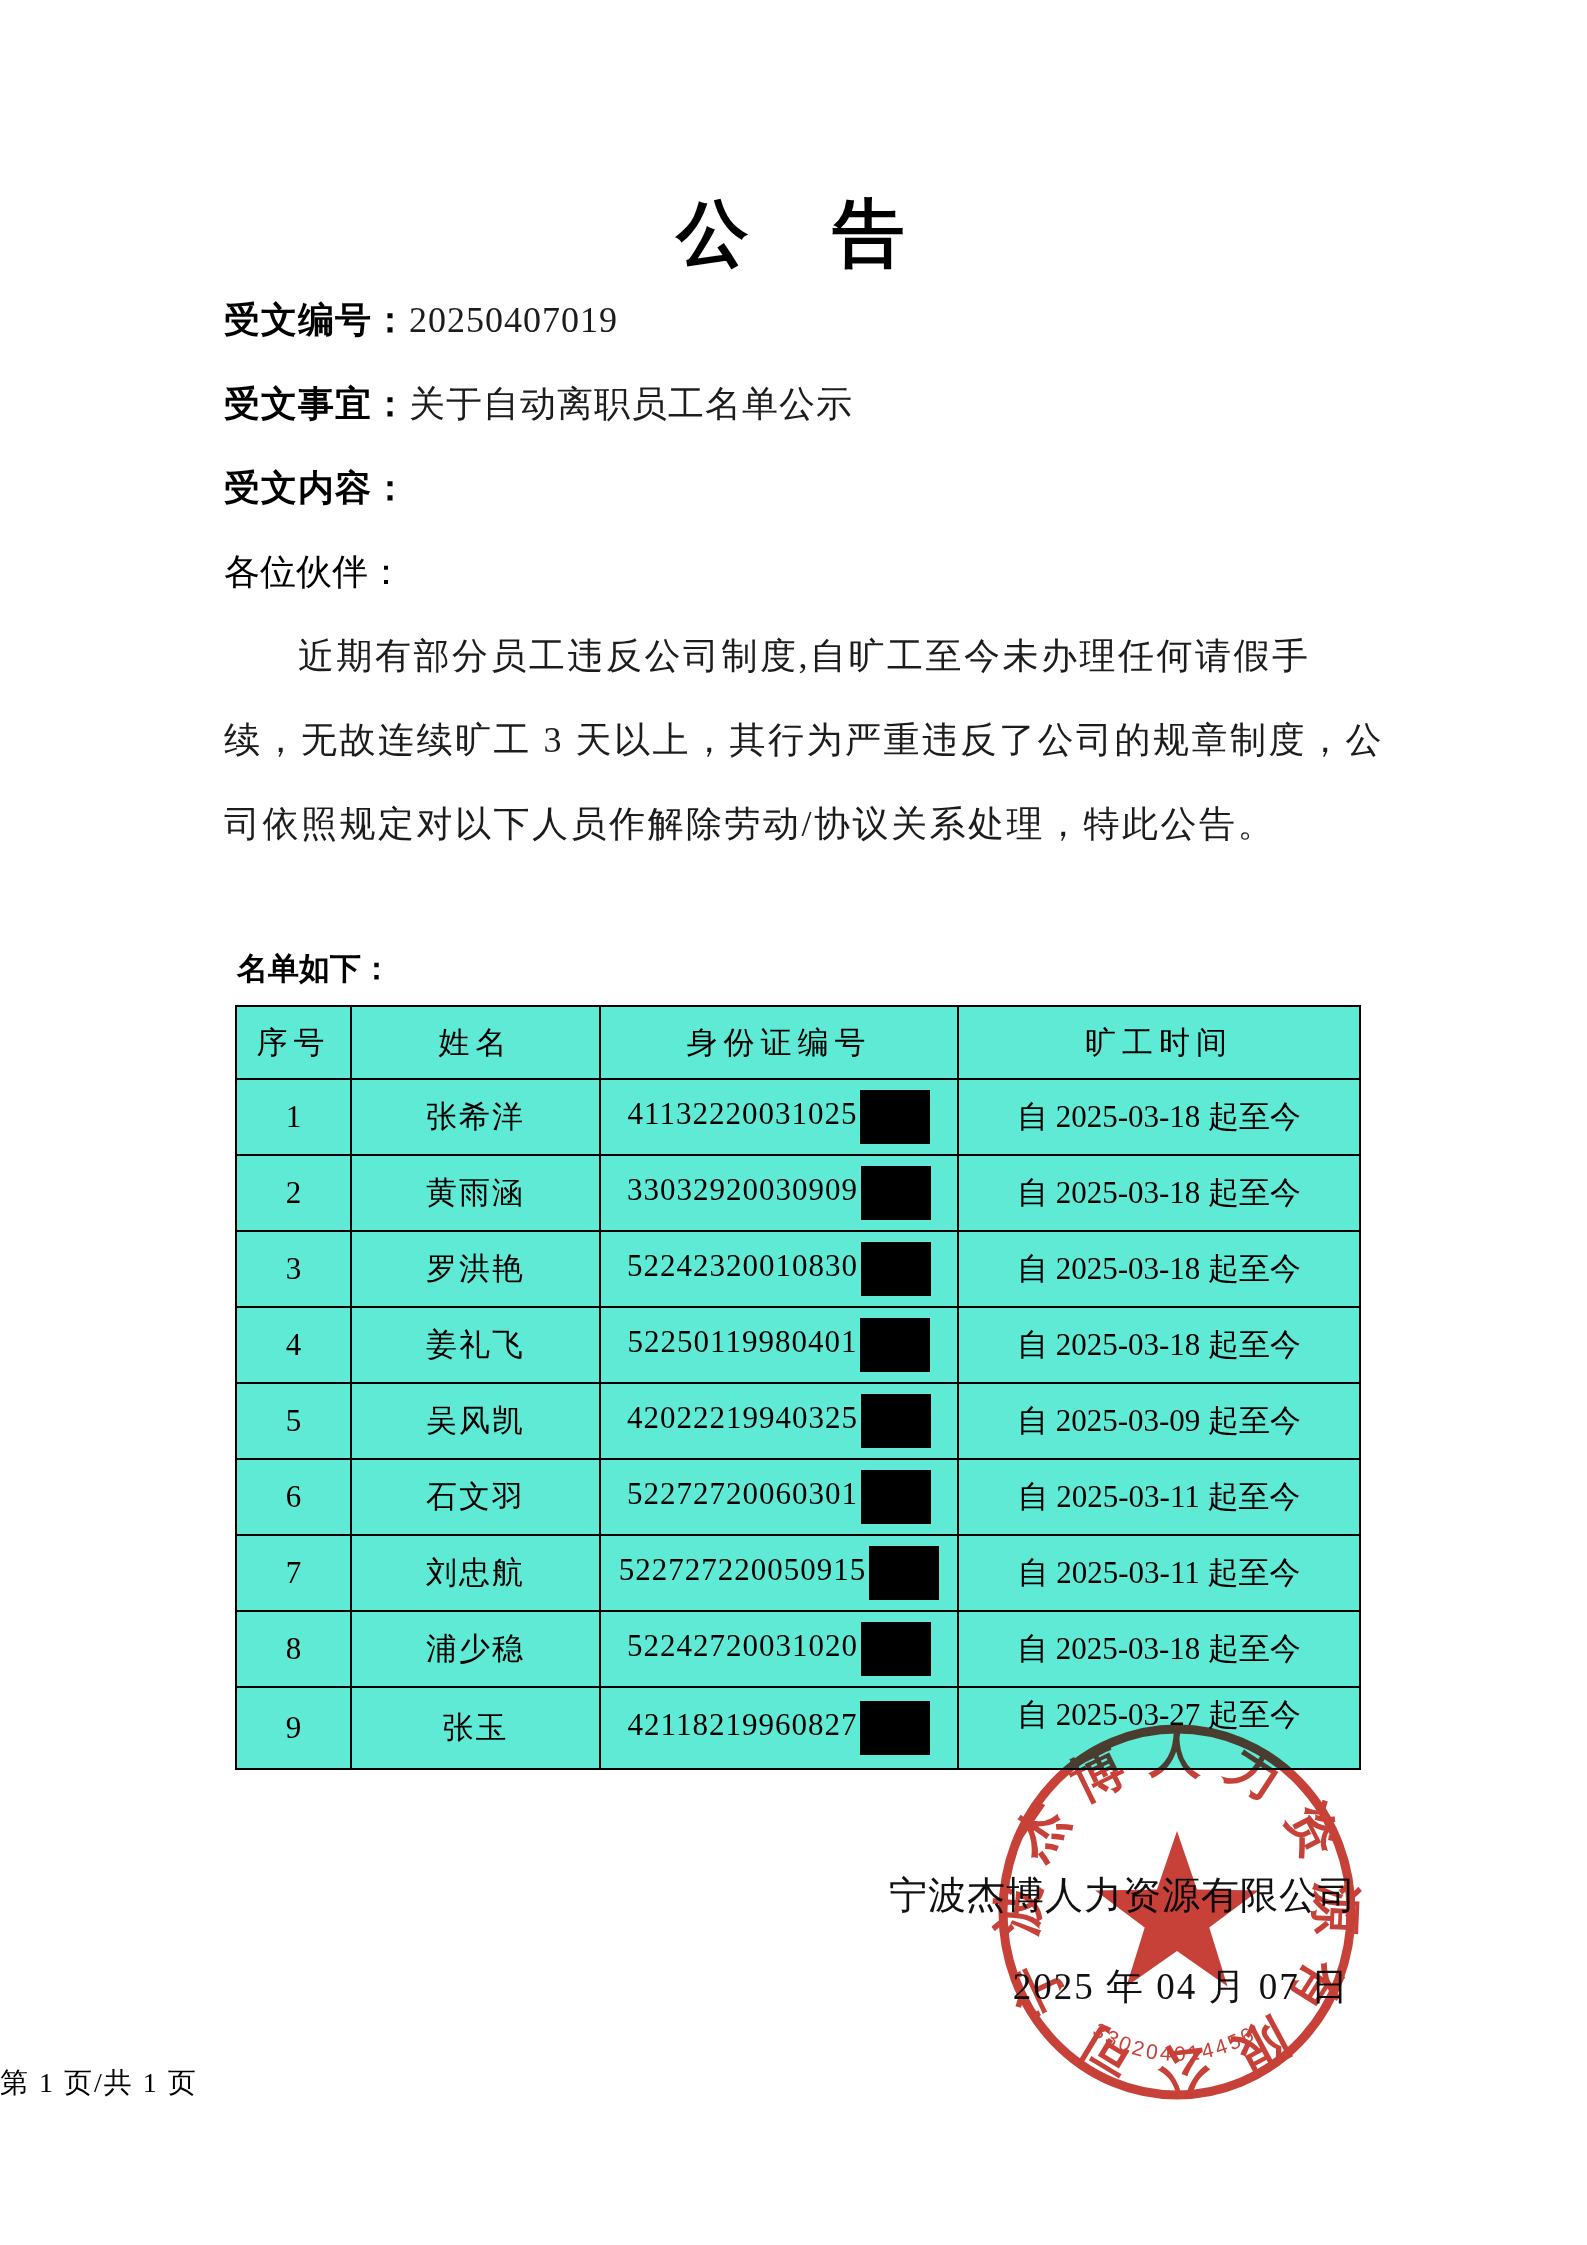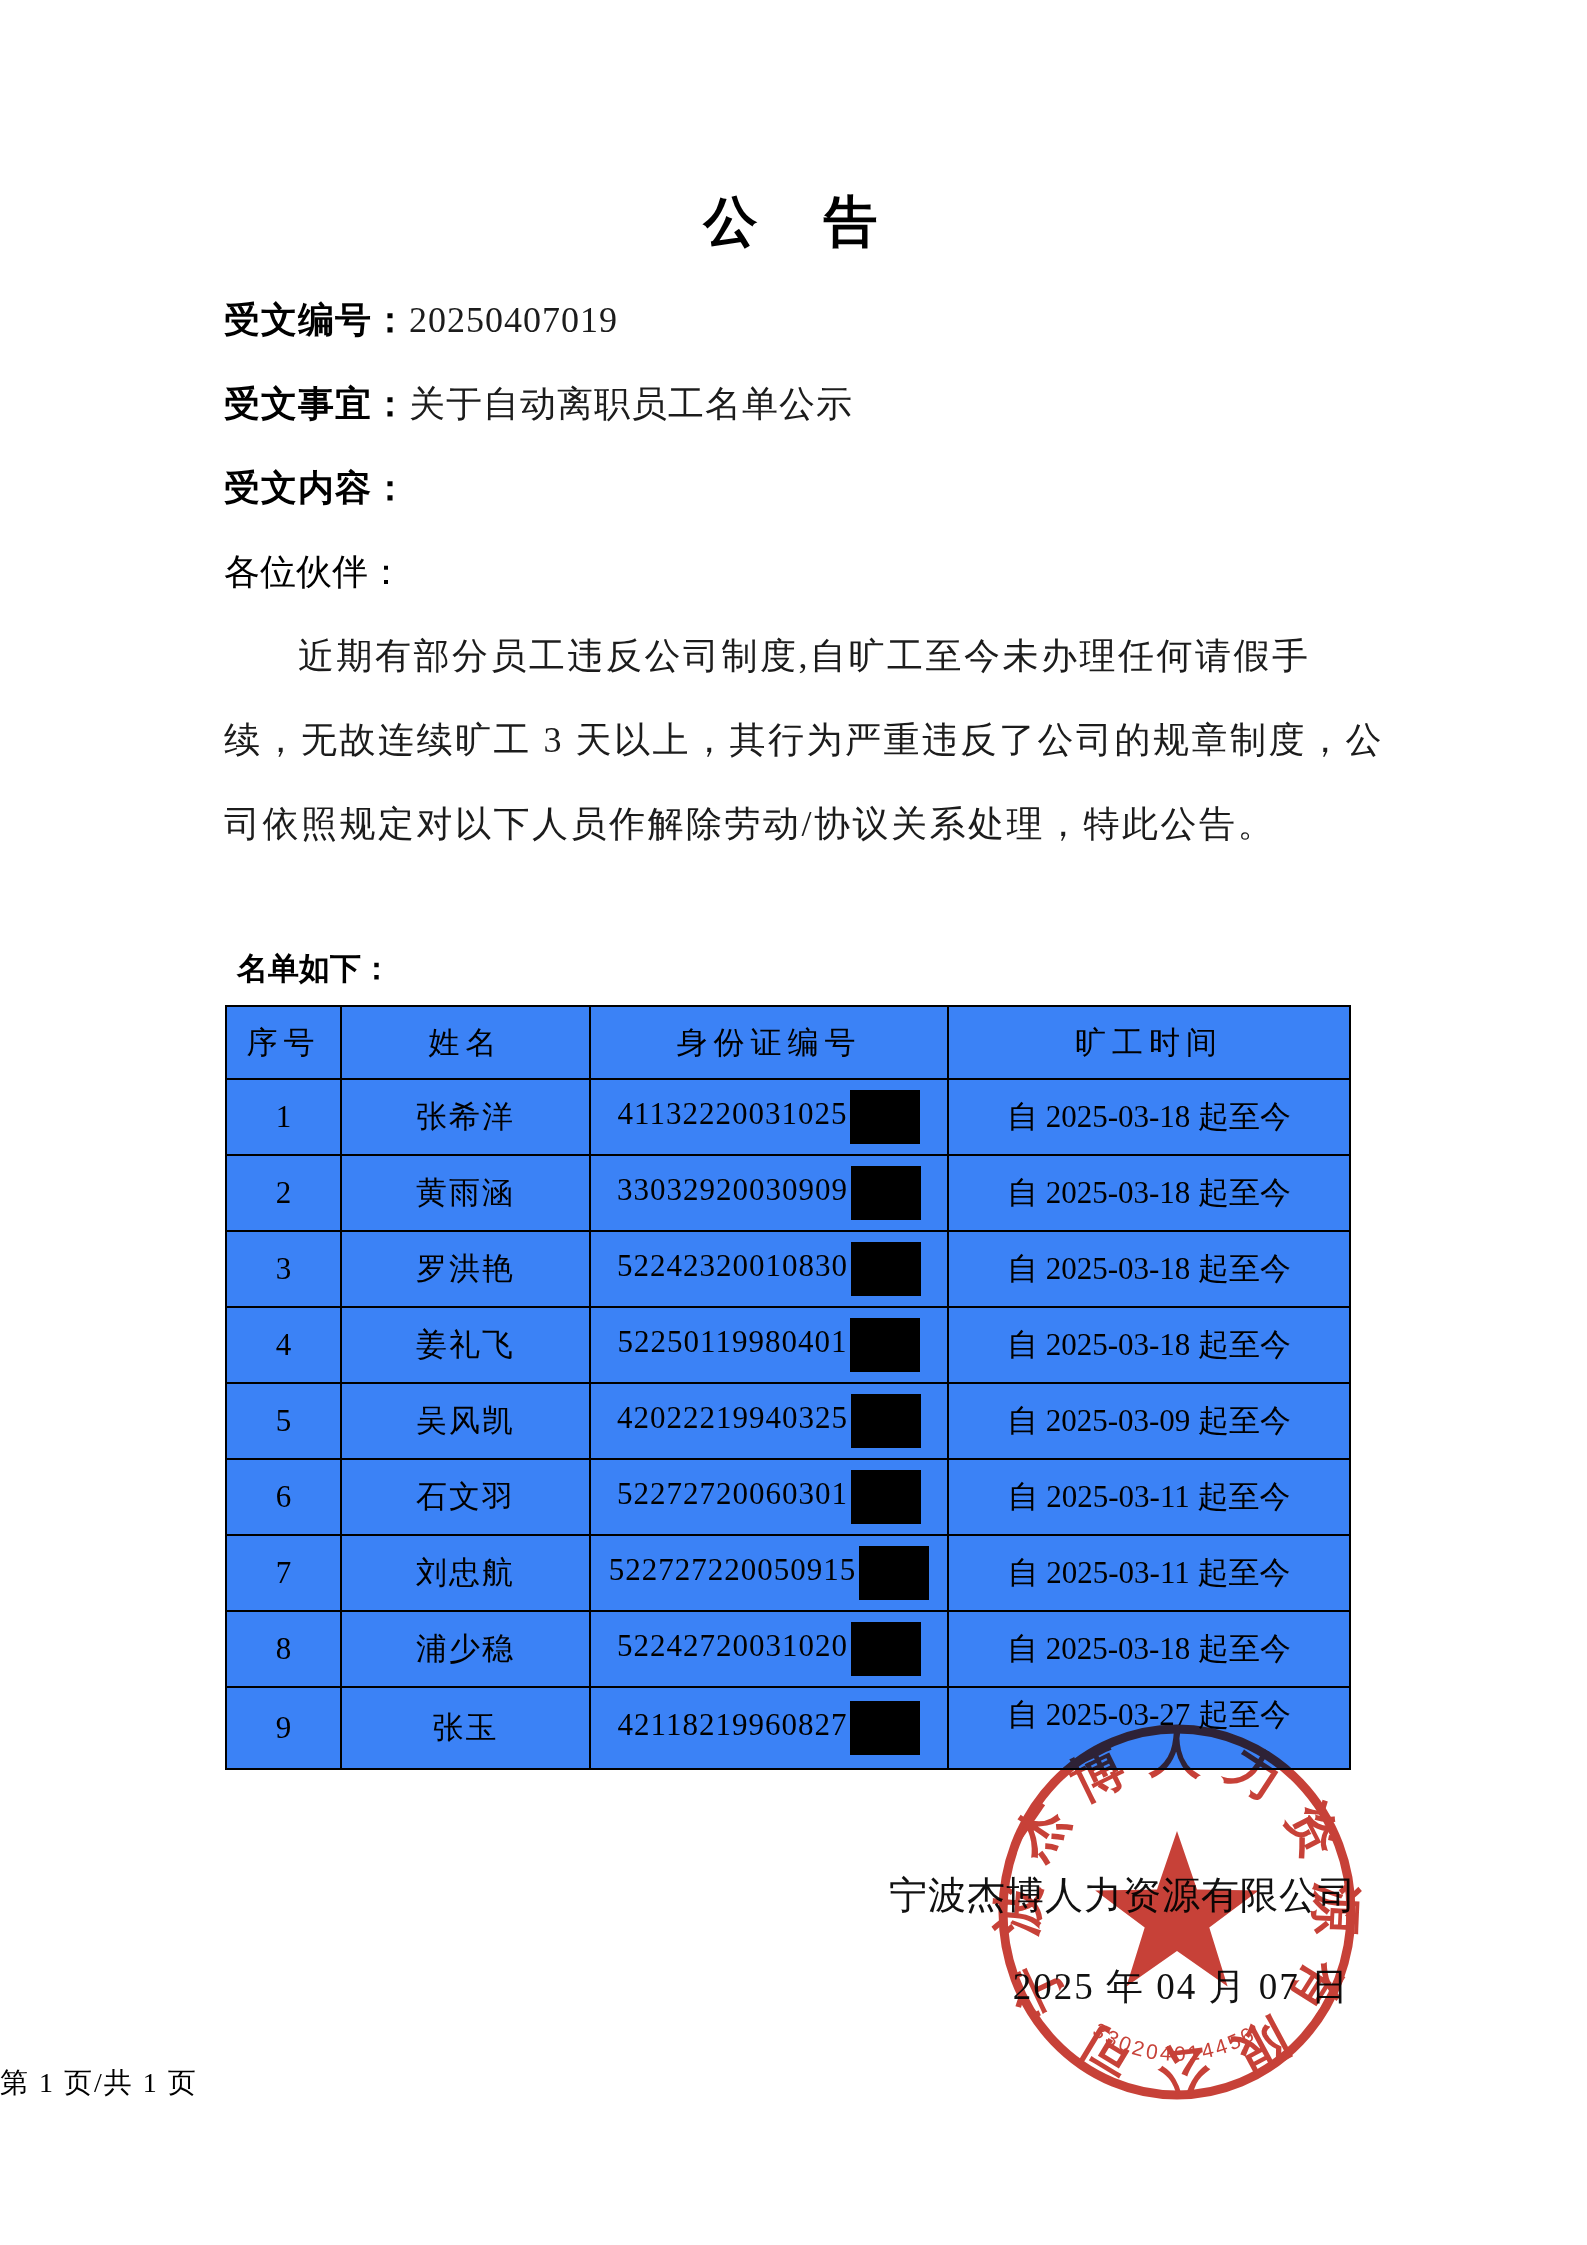--- a/index.html
+++ b/index.html
@@ -3,32 +3,32 @@
 <meta charset="utf-8">
 <style>
   html,body { margin:0; padding:0; background:#888; }
   .page {
     position:relative; width:1587px; height:2245px; margin:0 auto;
     background:#ffffff; overflow:hidden;
     font-family:"Liberation Serif","DejaVu Serif",serif; color:#000;
   }
   .doc-title {
     position:absolute; top:186px; left:0; width:100%;
-    text-align:center; font-size:54px; font-weight:700; letter-spacing:6px;
+    text-align:center; font-size:72px; font-weight:700; letter-spacing:6px;
   }
   .content-lines { position:absolute; left:224px; top:278px; width:1125px; }
   .line { height:84px; display:flex; align-items:center; font-size:36px; white-space:nowrap; }
   .line .lbl { font-weight:700; letter-spacing:1px; }
   .line .val { font-weight:400; color:#1c1c1c; letter-spacing:1px; }
   .line.para { letter-spacing:2.5px; color:#1c1c1c; }
   .line.para.indent { padding-left:74px; }
   .list-intro { position:absolute; left:237px; top:948px; font-size:31px; font-weight:700; height:42px; display:flex; align-items:center; }
   table.roster {
-    position:absolute; left:225px; top:1005px;
-    border-collapse:collapse; table-layout:fixed; background:#3b82f6;
+    position:absolute; left:235px; top:1005px;
+    border-collapse:collapse; table-layout:fixed; background:#5eead4;
   }
   table.roster col.c1 { width:115px; } table.roster col.c2 { width:249px; }
   table.roster col.c3 { width:358px; } table.roster col.c4 { width:402px; }
   table.roster th, table.roster td {
     border:2px solid #000; text-align:center; vertical-align:middle;
     font-size:31px; font-weight:400; padding:0;
   }
   table.roster th { height:71px; letter-spacing:6px; }
   table.roster td { height:74px; }
   td.cell-name { font-family:"Liberation Sans","DejaVu Sans",sans-serif; font-weight:600; font-size:30px; letter-spacing:2px; }

